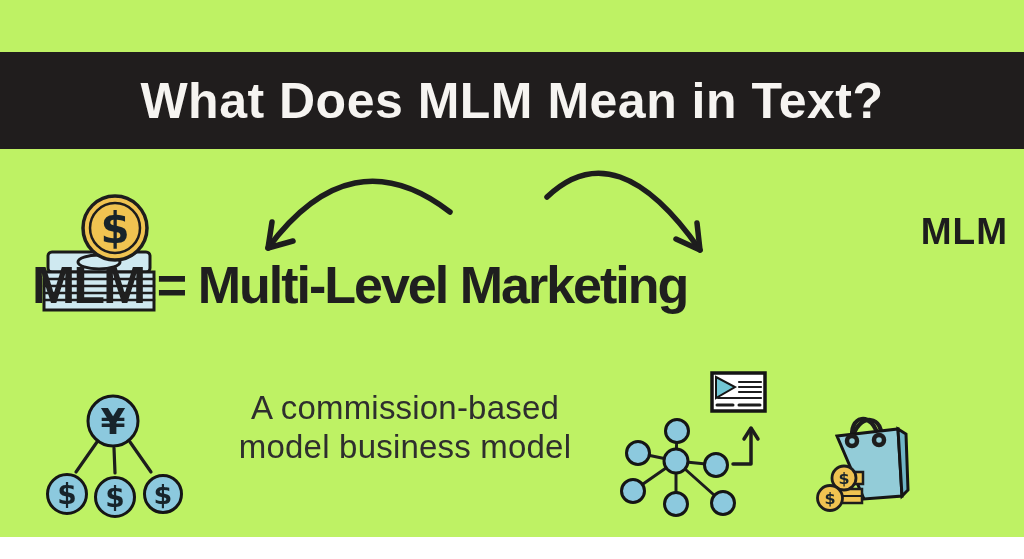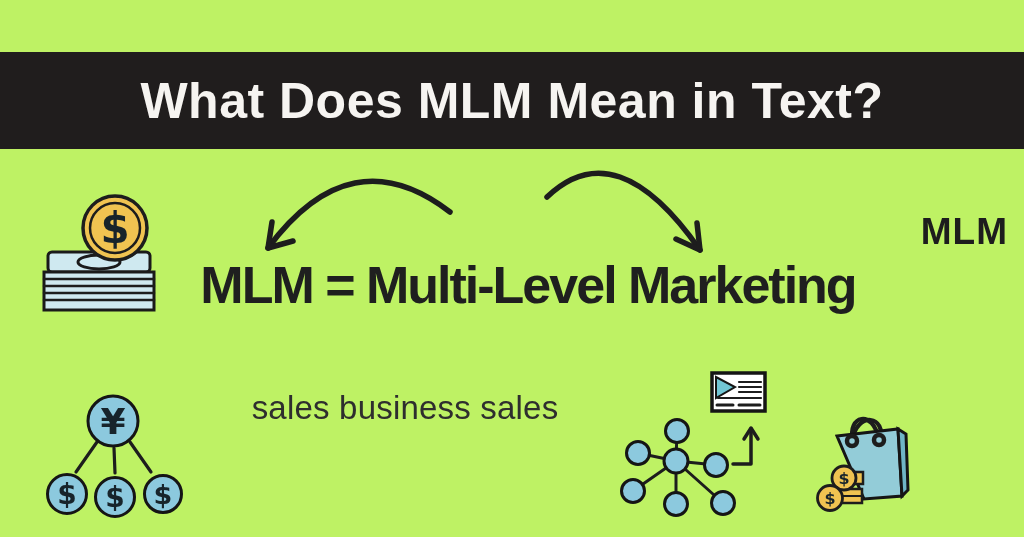--- a/index.html
+++ b/index.html
@@ -12,21 +12,21 @@
     background:#201d1d;display:flex;align-items:center;justify-content:center;
   }
   .title-bar h1{
     margin:0;color:#f6f4f1;font-size:50px;font-weight:800;letter-spacing:0.5px;
   }
   .acronym-label{
     position:absolute;left:0;top:211px;width:1008px;text-align:right;
     font-size:37px;font-weight:800;color:#1d1d1d;letter-spacing:1px;
   }
   .headline{
-    position:absolute;left:0;top:255px;width:1024px;text-align:center;
+    position:absolute;left:0;top:255px;width:1024px;text-align:left;
     padding-left:32px;box-sizing:border-box;
     font-size:52px;font-weight:800;color:#1f1f1f;letter-spacing:-2px;
   }
   .caption{
     position:absolute;left:220px;top:388px;width:370px;text-align:center;
     font-size:33px;font-weight:400;color:#2e2e2e;line-height:39px;letter-spacing:0.2px;
   }
   svg{position:absolute;overflow:visible;}
   .money-stack{left:40px;top:190px;}
   .branch-arrows{left:240px;top:140px;}
@@ -88,21 +88,22 @@
     <text x="68" y="41" class="sym" font-size="36">¥</text>
     <circle class="node" cx="22" cy="101" r="19.5"></circle>
     <text x="22" y="111" class="sym" font-size="28">$</text>
     <circle class="node" cx="70" cy="104" r="19.5"></circle>
     <text x="70" y="114" class="sym" font-size="28">$</text>
     <circle class="node" cx="118" cy="101" r="18.5"></circle>
     <text x="118" y="111" class="sym" font-size="27">$</text>
   </svg>
 
   <div class="caption">
-    <div>sales business sales</div>
+    <div>A commission-based</div>
+    <div>model business model</div>
   </div>
 
   <svg class="referral-group" width="178" height="152" viewBox="0 0 178 152">
     <g>
       <rect x="100" y="8" width="53" height="38" fill="#ffffff" stroke="#151515" stroke-width="3.5"></rect>
       <path d="M104,12 L104,33 L123,22 Z" stroke="#151515" stroke-width="2" fill="#72c6d4"></path>
       <g class="ink" stroke-width="2.2">
         <line x1="127" y1="17" x2="149" y2="17"></line>
         <line x1="127" y1="22" x2="149" y2="22"></line>
         <line x1="127" y1="27" x2="149" y2="27"></line>

